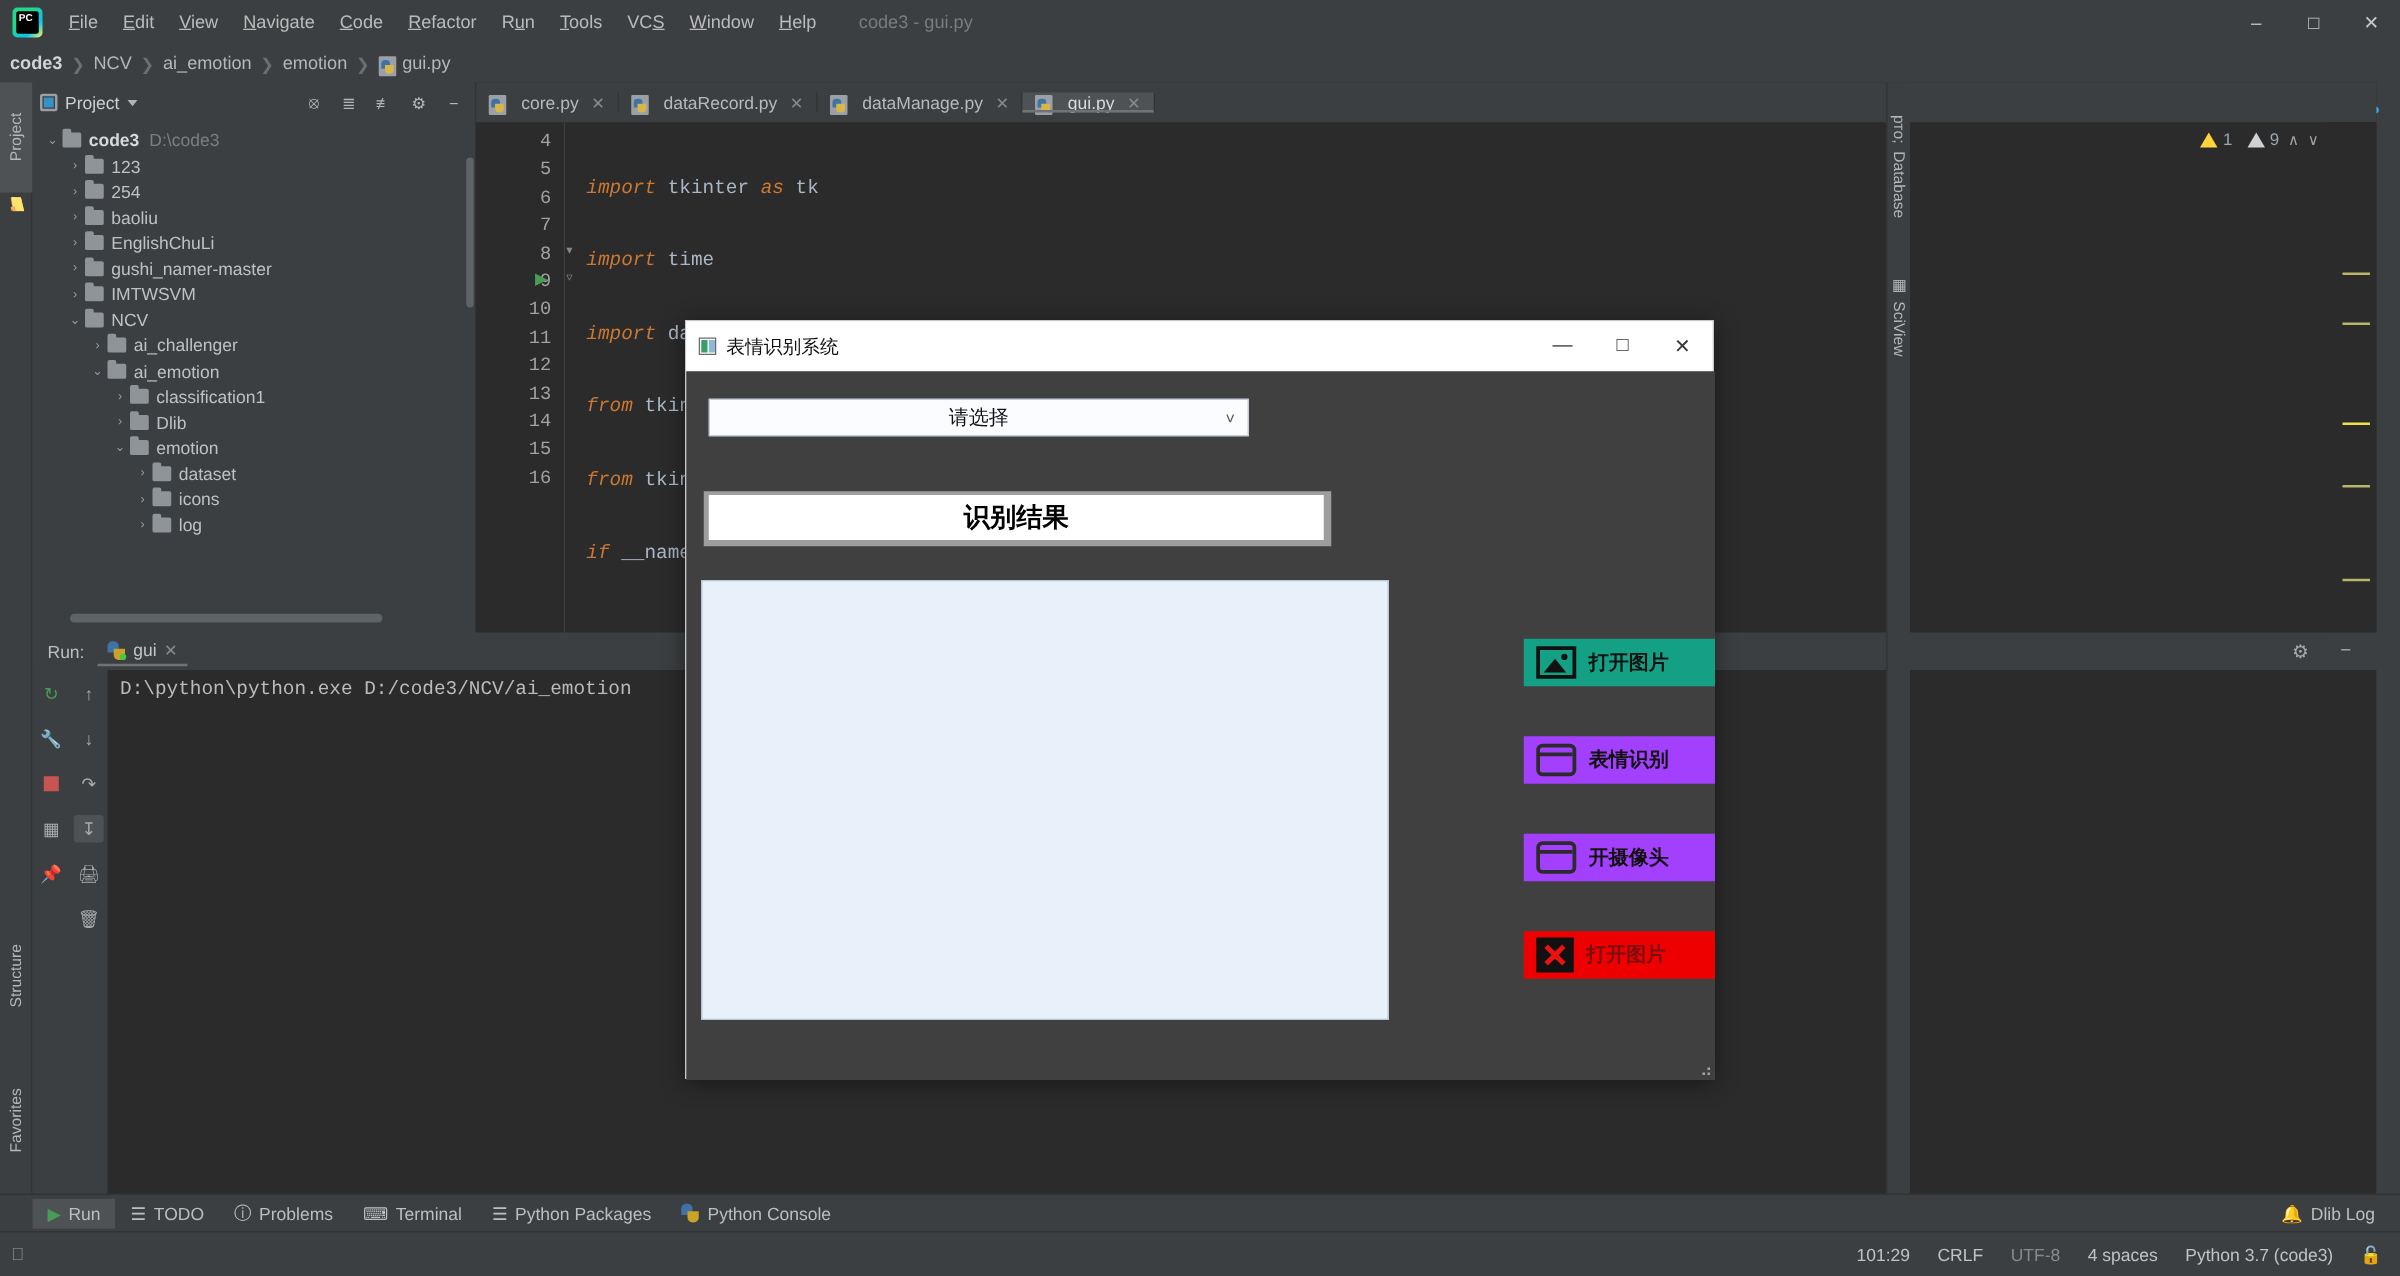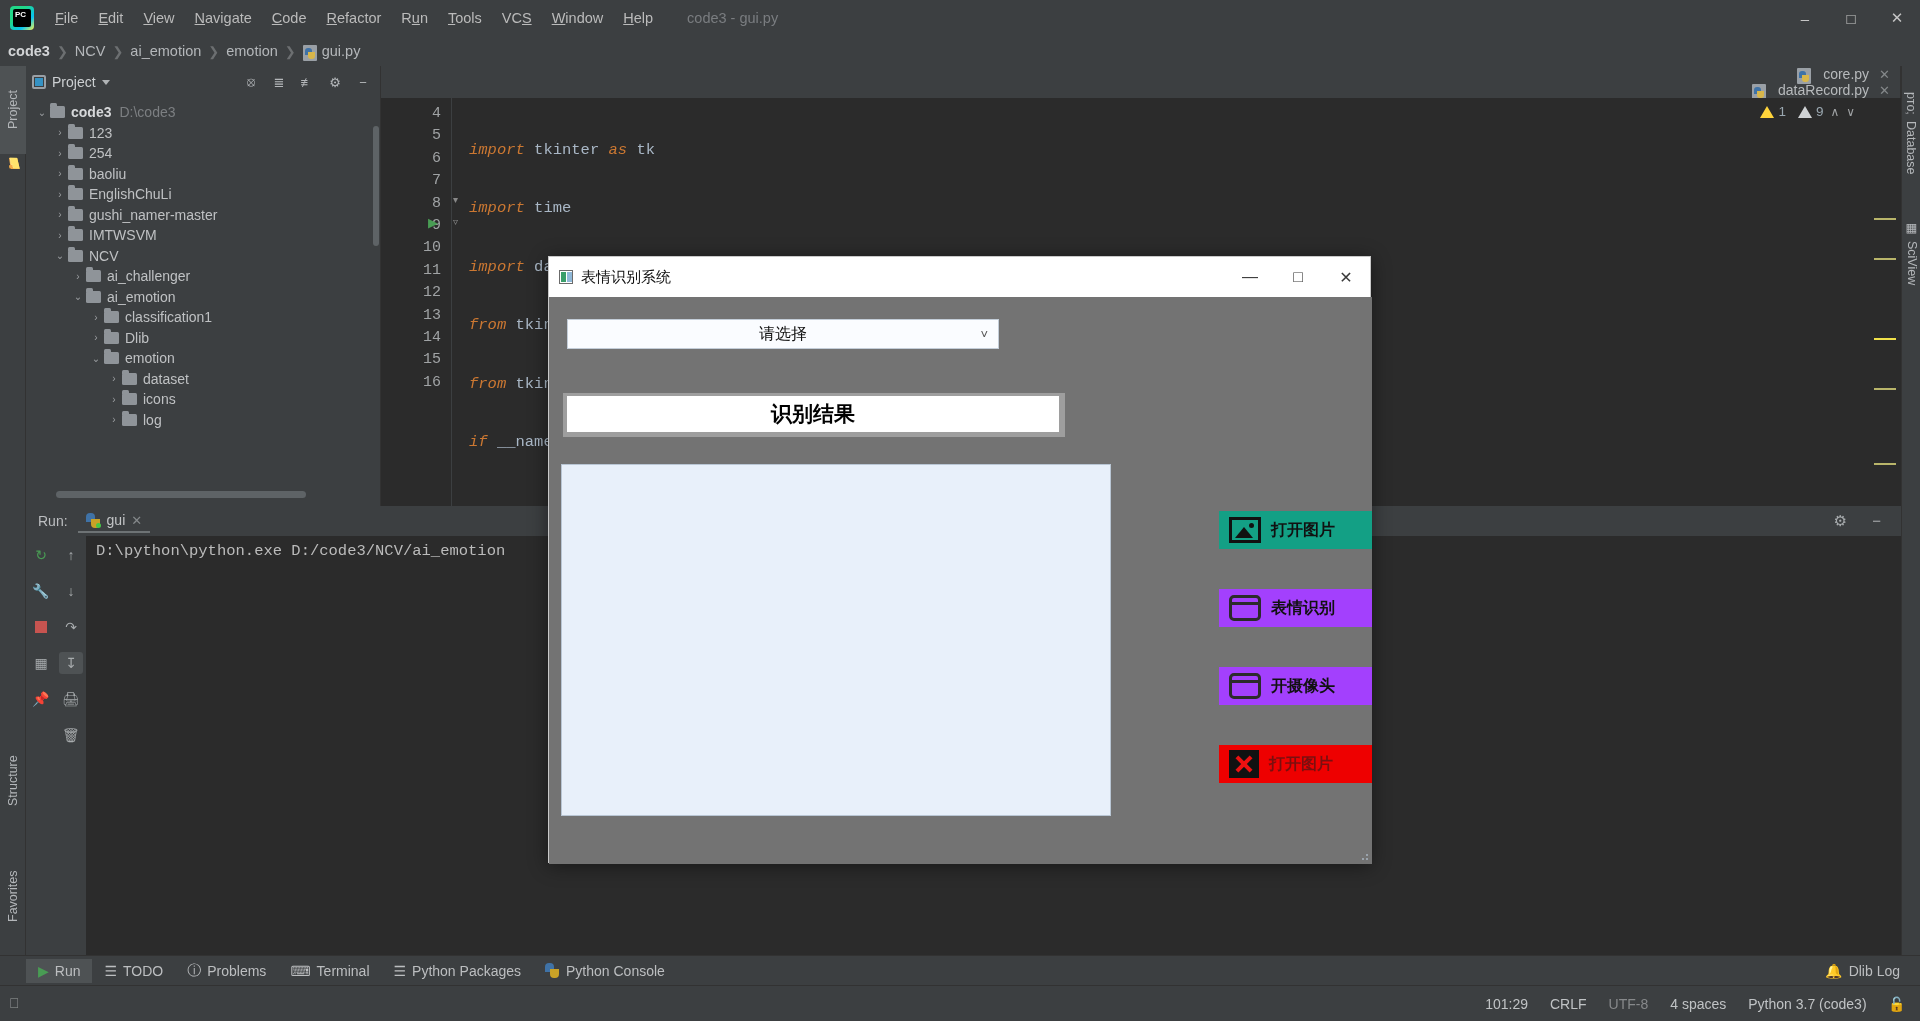--- a/index.html
+++ b/index.html
@@ -3,21 +3,21 @@
 <meta charset="utf-8">
 <style>
   * { box-sizing: border-box; margin: 0; padding: 0; }
   html, body {
     width: 1920px; height: 1021px;
     background: #3c3f41;
     font-family: "Liberation Sans", sans-serif;
     overflow: hidden;
     -webkit-font-smoothing: antialiased;
   }
-  .app { position: relative; width: 1920px; height: 1021px; background: #3c3f41; }
+  .app { position: relative; width: 1528px; height: 1021px; background: #3c3f41; }
 
   
   .titlebar {
     position: absolute; top: 0; left: 0; width: 1920px; height: 36px;
     background: #3c3f41; display: flex; align-items: center;
   }
   .pc-logo { width: 26px; height: 26px; margin: 0 10px 0 9px; position: relative; flex: none; }
   .pc-logo .sq {
     position:absolute; inset:1px; border-radius:4px;
     background: linear-gradient(135deg,#21d789 0%,#21d789 35%,#07c3f2 70%,#fcf84a 100%);
@@ -124,21 +124,21 @@
     position:absolute; left: 30px; bottom: 8px; width: 250px; height: 7px;
     background: #5e6366; border-radius: 4px;
   }
   .vscroll-proj {
     position:absolute; right: 1px; top: 60px; width: 6px; height: 120px;
     background: #5e6366; border-radius: 4px;
   }
 
   
   .editor-wrap { position: absolute; left: 381px; top: 66px; width: 1520px; height: 440px; background:#2b2b2b;}
-  .tabs { height: 32px; background: #3c3f41; display: flex; align-items: flex-end; flex-direction: column; }
+  .tabs { height: 32px; background: #3c3f41; display: flex; align-items: center; }
   .etab {
     display: flex; align-items: center; gap: 7px; padding: 0 10px; font-size: 14px; color: #b7babc;
     border-right: 1px solid #323232; position: relative;
   }
   .etab.active { background: #4e5254; color: #d8dadb; }
   .etab.active:after { content:""; position:absolute; left:0; right:0; bottom:0; height:2px; background:#6e7375; }
   .etab .x { color: #85898b; font-size: 13px; margin-left: 3px; }
 
   .code-area { position: absolute; left:0; top:32px; width: 1520px; height: 408px; background: #2b2b2b; }
   .gutter {
@@ -234,21 +234,21 @@
   }
   .dlg-ico { width:14px; height:14px; border:1px solid #6b6b6b; background:#fff; margin-right:8px; position:relative;}
   .dlg-ico i { position:absolute; left:1px; top:1px; width:5px; height:10px; background:#3a9e6a; display:block;}
   .dlg-ico i.b { left:7px; background:#8fb8d8; }
   .dlg-title .t { font-size: 15px; color:#101010; font-family:"DejaVu Sans", sans-serif;}
   .dlg-wbtns { margin-left:auto; display:flex; height:40px; }
   .dlg-wb {
     width: 48px; height: 40px; display:flex; align-items:center; justify-content:center;
     color:#3a3a3a; font-size:16px;
   }
-  .dlg-body { position:absolute; left:0; top:40px; width:823px; height:567px; background:#737373; }
+  .dlg-body { position:absolute; left:0; top:40px; width:823px; height:567px; background:#404040; }
 
   .combo {
     position:absolute; left: 18px; top: 22px; width: 432px; height: 30px;
     background:#fafcff; border:1px solid #c3cdd8; display:flex; align-items:center; justify-content:center;
   }
   .combo .v { font-size: 16px; color:#111; font-family:"DejaVu Sans",sans-serif; }
   .combo .cv { position:absolute; right:10px; color:#555; font-size:13px; }
 
   .resbox {
     position:absolute; left: 14px; top: 96px; width: 502px; height: 44px; background:#9e9e9e;

